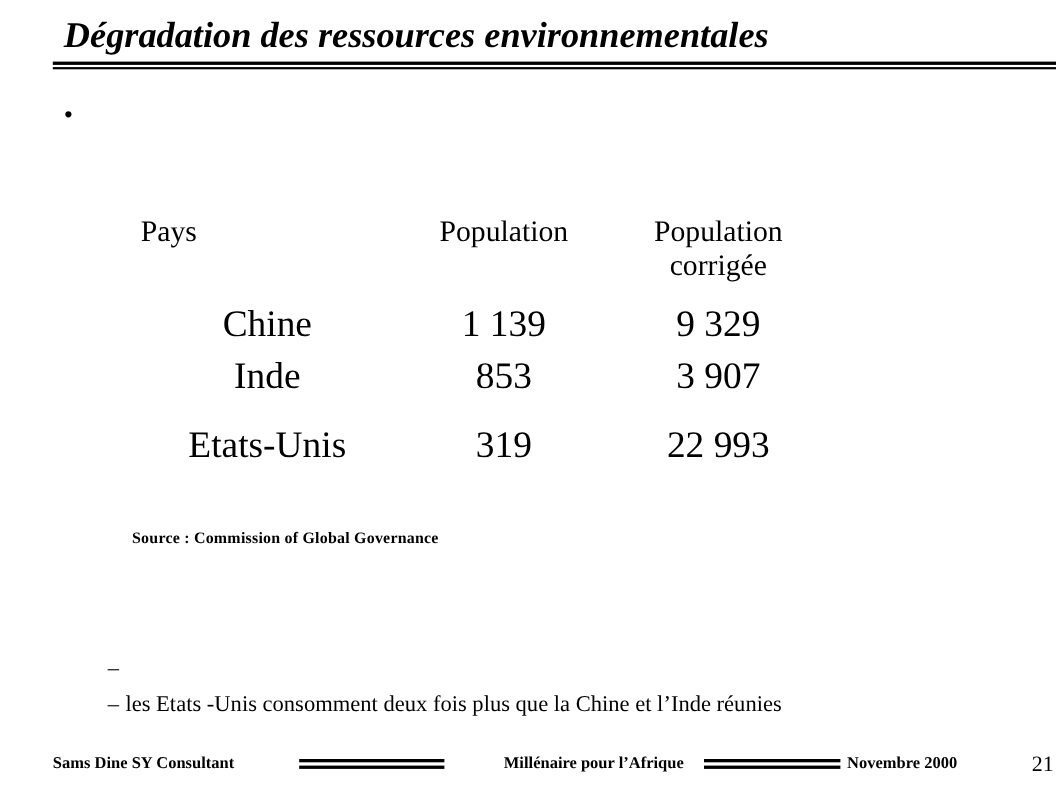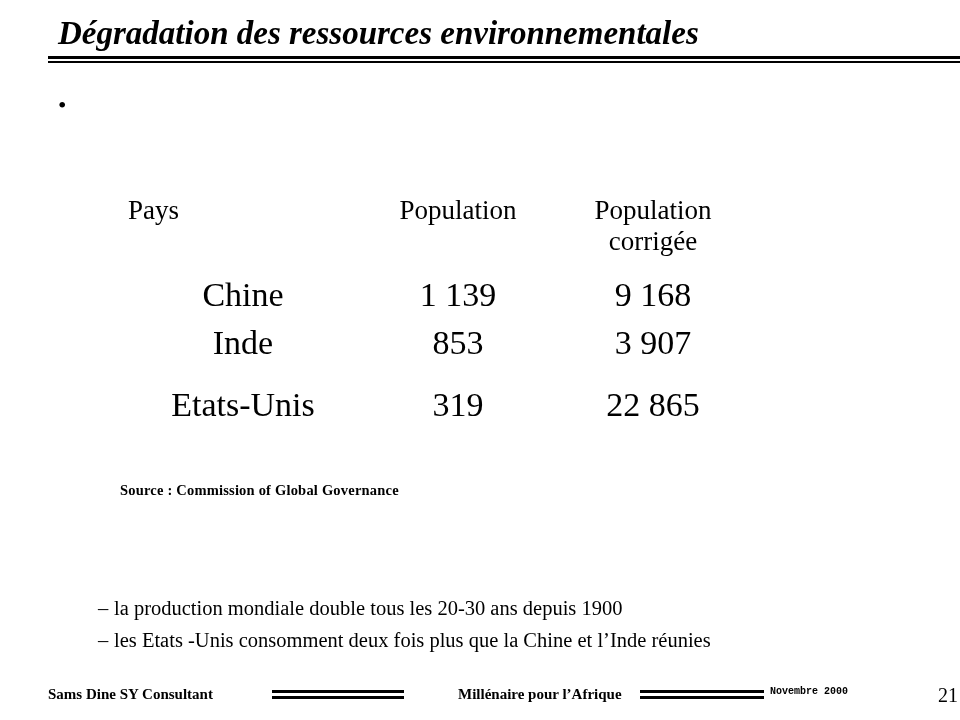--- a/index.html
+++ b/index.html
@@ -172,23 +172,23 @@
     top: 2px;
     font-family: "Liberation Serif", serif;
     font-weight: bold;
     font-size: 15px;
     white-space: nowrap;
   }
   .footer-right {
     position: absolute;
     left: 730px;
     top: 2px;
-    font-family: Liberation Mono, monospace;
-    font-weight: bold;
-    font-size: 10px;
+    font-family: Liberation Serif, serif;
+    font-weight: bold;
+    font-size: 15px;
     white-space: nowrap;
   }
   .page-num {
     position: absolute;
     left: 898px;
     top: 0px;
     font-family: "Liberation Serif", serif;
     font-size: 20px;
     white-space: nowrap;
   }
@@ -229,47 +229,46 @@
         </td>
       </tr>
       <tr class="row-gap">
             <td></td>
             <td></td>
             <td></td>
           </tr>
       <tr>
         <td class="row-cell rc1">Chine</td>
         <td class="row-cell rc2">1 139</td>
-        <td class="row-cell rc3">9 168</td>
+        <td class="row-cell rc3">9 329</td>
       </tr>
       <tr>
         <td class="row-cell rc1">Inde</td>
         <td class="row-cell rc2">853</td>
         <td class="row-cell rc3">3 907</td>
       </tr>
       <tr class="row-gap">
             <td></td>
             <td></td>
             <td></td>
           </tr>
       <tr>
         <td class="row-cell rc1">Etats-Unis</td>
         <td class="row-cell rc2">319</td>
-        <td class="row-cell rc3">22 865</td>
+        <td class="row-cell rc3">22 993</td>
       </tr>
     </tbody>
       </table>
   </div>
 
   <div class="source">Source : Commission of Global Governance</div>
 
   <div class="subs">
     <div class="sub">
       <span class="dash">–</span>
-      <span>la production mondiale double tous les 20-30 ans depuis 1900</span>
     </div>
     <div class="sub">
       <span class="dash">–</span>
       <span>les Etats -Unis consomment deux fois plus que la Chine et l’Inde réunies</span>
     </div>
   </div>
 
   <div class="footer">
     <div class="footer-left">Sams Dine SY Consultant</div>
     <div class="bar b1"></div>

